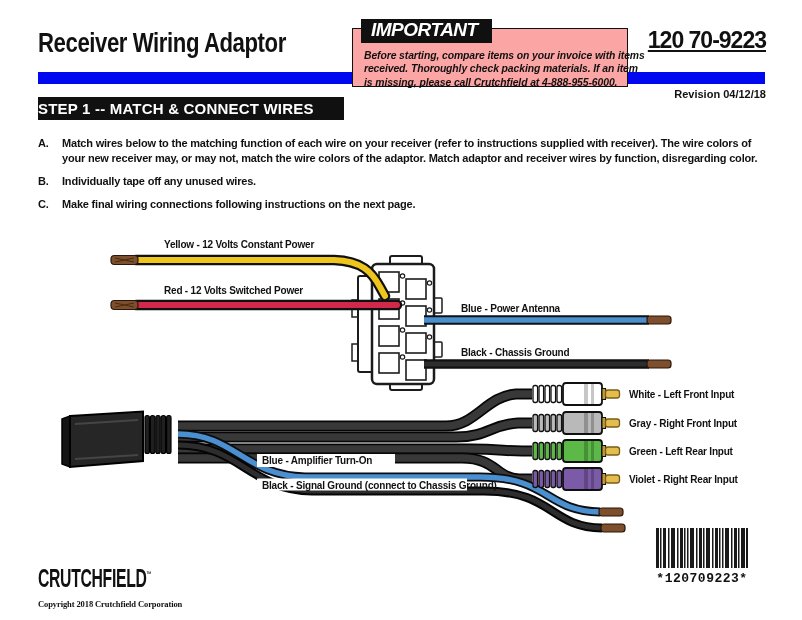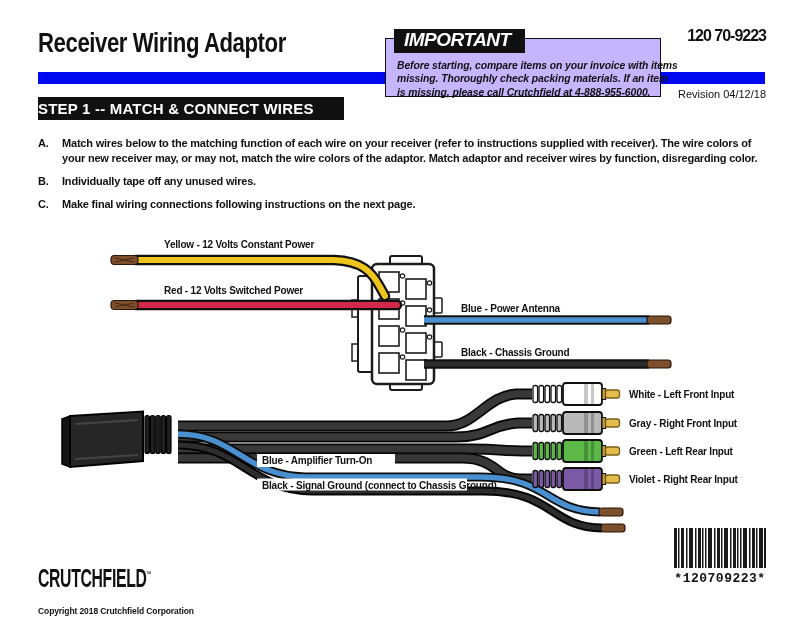--- a/index.html
+++ b/index.html
@@ -1,59 +1,59 @@
 <!DOCTYPE html>
 <html><head>
 <meta charset="utf-8">
 <style>
   html,body{margin:0;padding:0;background:#e8e8e8;}
   .page{position:relative;width:802px;height:620px;background:#ffffff;overflow:hidden;
         font-family:"Liberation Sans",sans-serif;color:#111;}
   .title{position:absolute;left:38px;top:28px;font-size:27px;font-weight:bold;
          letter-spacing:-0.5px;transform:scaleX(.82);transform-origin:left top;white-space:nowrap;}
-  .part-number{position:absolute;right:36px;top:27px;font-size:16px;font-weight:bold;letter-spacing:-1px;}
+  .part-number{position:absolute;right:36px;top:27px;font-size:23px;font-weight:bold;letter-spacing:-1px;text-decoration:underline;}
   .blue-bar{position:absolute;left:38px;top:72px;width:727px;height:12px;z-index:1;}
-  .important-box{position:absolute;left:352px;top:38px;width:274px;height:57px;background:#c4b5fd;
-                 border:1.5px solid #111;z-index:2;margin-left:33px;}
+  .important-box{position:absolute;left:352px;top:28px;width:274px;height:57px;background:#fca5a5;
+                 border:1.5px solid #111;z-index:2;}
   .important-label{position:absolute;left:8px;top:-10px;background:#101010;color:#fff;
                    font-style:italic;font-weight:bold;font-size:19px;padding:0 14px 2px 10px;
                    letter-spacing:-0.5px;}
   .important-text{position:absolute;left:11px;top:20px;font-style:italic;font-size:10.4px;
                   line-height:13.4px;font-weight:700;letter-spacing:-0.1px;white-space:nowrap;}
-  .revision{position:absolute;right:36px;top:88px;font-size:11px;font-weight:400;}
+  .revision{position:absolute;right:36px;top:88px;font-size:11px;font-weight:700;}
   .step-banner{position:absolute;left:38px;top:97px;width:306px;height:23px;background:#101010;
                color:#fff;font-weight:bold;font-size:15px;line-height:23px;
                letter-spacing:0.2px;box-sizing:border-box;white-space:nowrap;}
   .instructions{position:absolute;left:38px;top:136px;width:726px;font-size:11px;font-weight:600;
                 line-height:15px;letter-spacing:-0.2px;}
   .instr{display:flex;margin-bottom:8px;}
   .instr .letter{flex:0 0 24px;font-weight:bold;}
   .diagram{position:absolute;left:0;top:0;width:802px;height:620px;}
   .wlabel{font:bold 10px "Liberation Sans",sans-serif;letter-spacing:-0.2px;fill:#111;}
   .logo-block{position:absolute;left:38px;top:564px;}
   .logo{font-size:25px;font-weight:bold;letter-spacing:-0.5px;transform:scaleX(.63);
         transform-origin:left top;white-space:nowrap;}
   .logo sup{font-size:8px;vertical-align:10px;}
-  .copyright{font-size:8.5px;font-weight:bold;margin-top:13px;letter-spacing:-0.1px;}
-  .barcode{position:absolute;left:674px;top:528px;}
+  .copyright{font-size:8.5px;font-weight:bold;margin-top:6px;letter-spacing:-0.1px;font-family:Liberation Serif, serif;}
+  .barcode{position:absolute;left:656px;top:528px;}
   .bctext{font:bold 13px "Liberation Mono",monospace;letter-spacing:0.5px;fill:#111;}
 </style>
 </head>
 <body>
 
 <div class="page">
 
   <div class="title">Receiver Wiring Adaptor</div>
   <div class="part-number">120 70-9223</div>
   <div class="blue-bar" style="background: rgb(0, 8, 240);"></div>
 
   <div class="important-box">
     <div class="important-label">IMPORTANT</div>
     <div class="important-text"><span>Before starting, compare items on your invoice with items</span><br>
-      <span>missing.  Thoroughly check packing materials.  If an item</span><br>
+      <span>received.  Thoroughly check packing materials.  If an item</span><br>
       <span>is missing, please call </span><b>Crutchfield at 4-888-955-6000.</b>
     </div>
   </div>
 
   <div class="revision">Revision 04/12/18</div>
   <div class="step-banner">STEP 1 -- MATCH &amp; CONNECT WIRES</div>
 
   <div class="instructions">
     <div class="instr">
       <span class="letter">A.</span>

